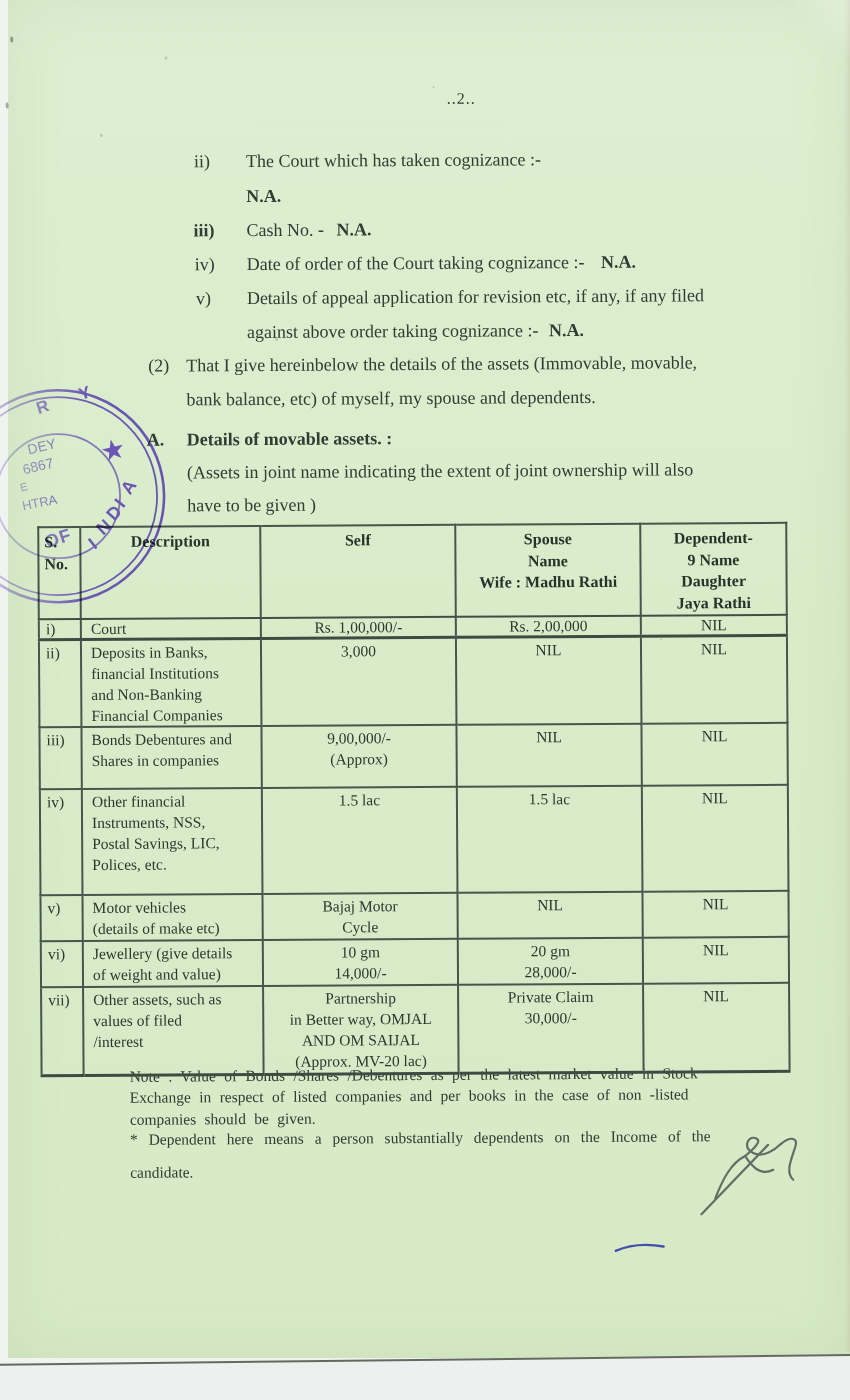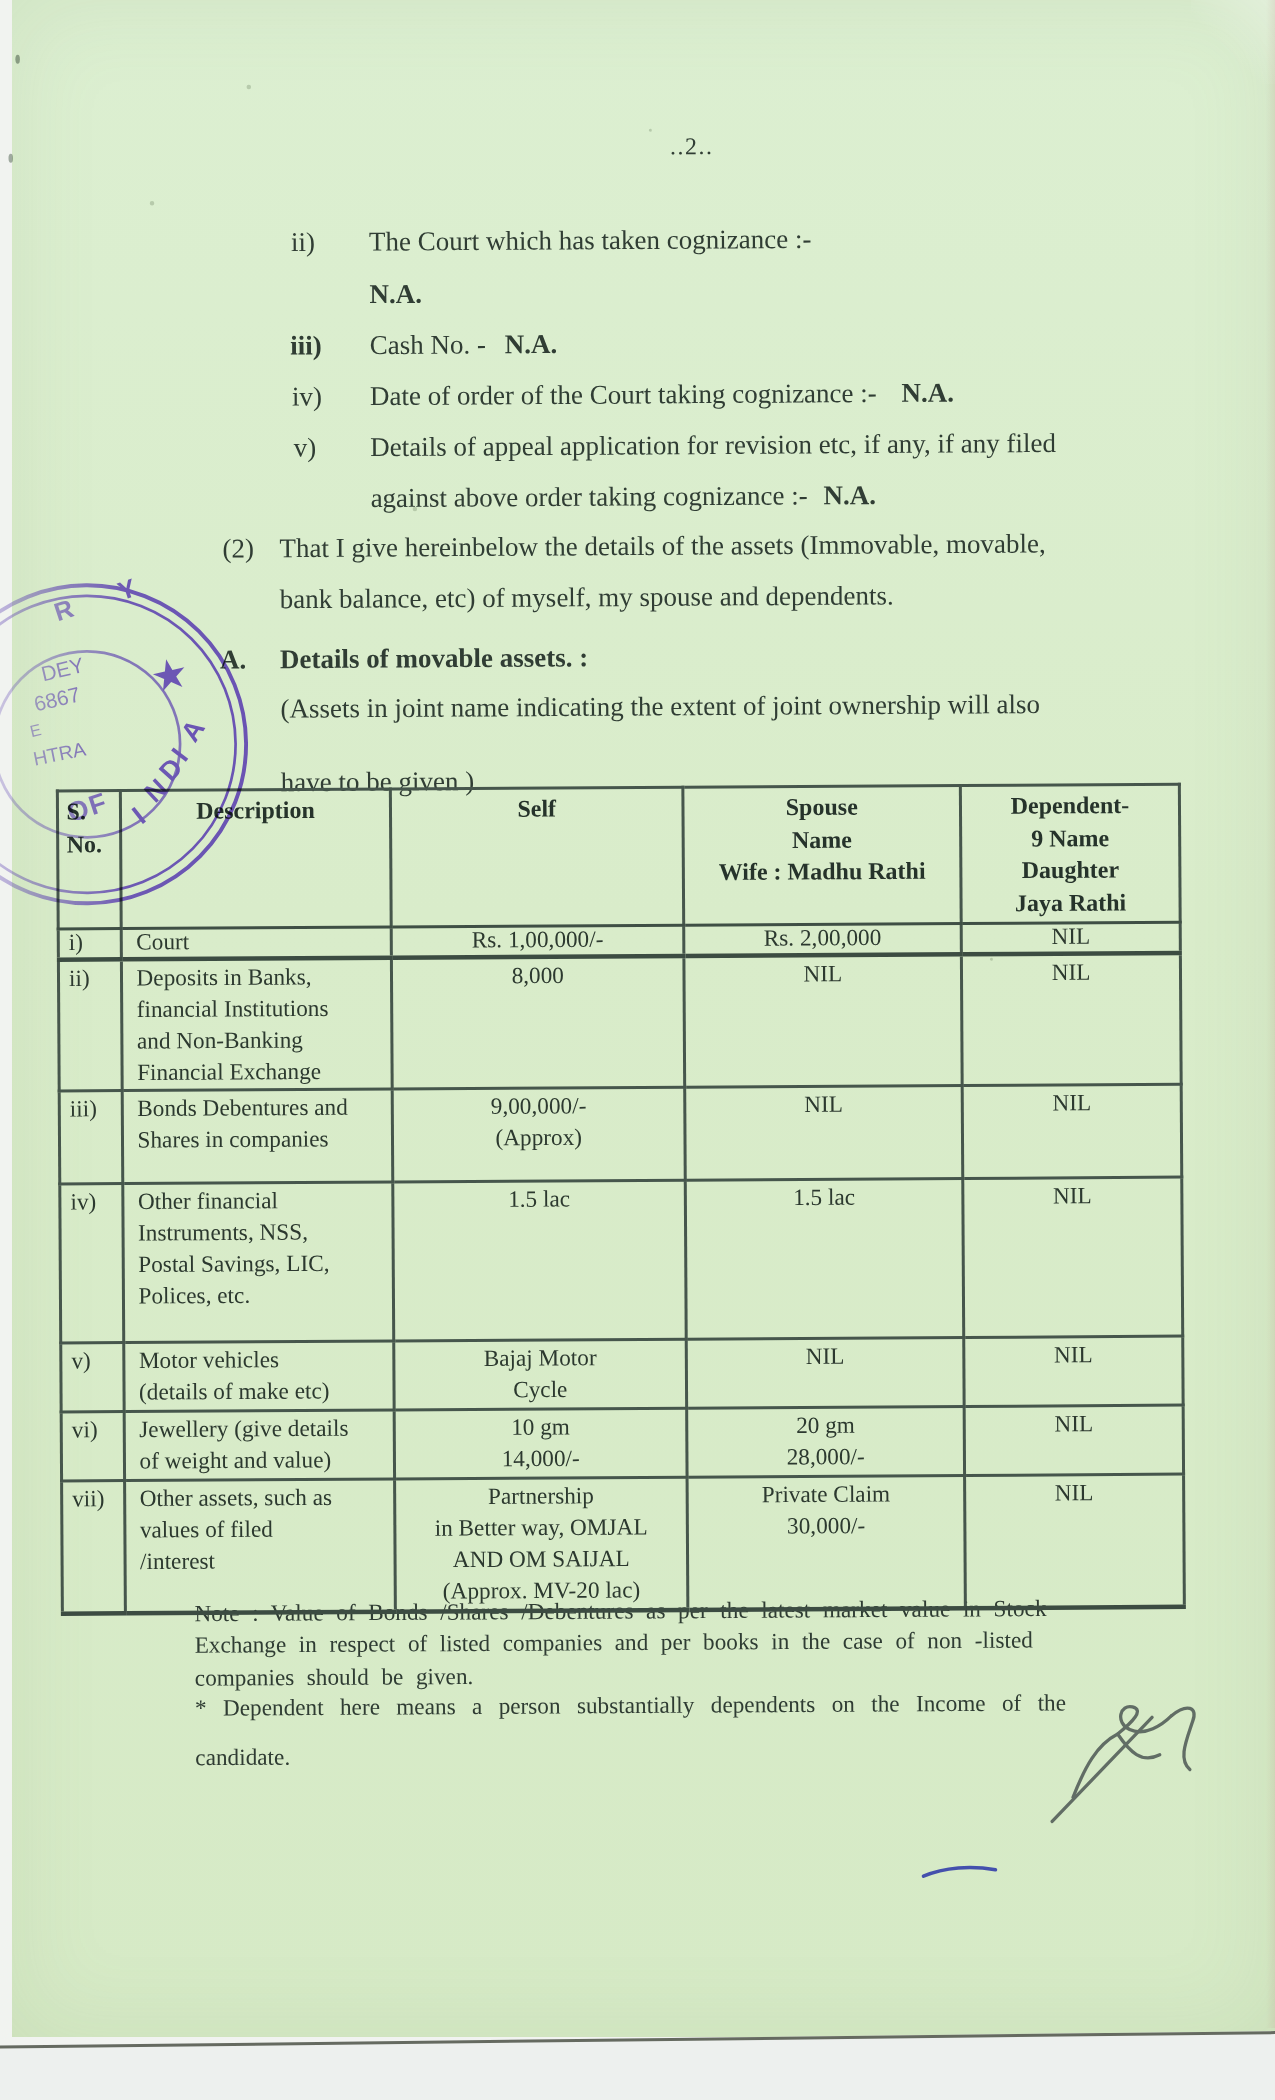--- a/index.html
+++ b/index.html
@@ -102,21 +102,21 @@
     <span class="b" style="margin-left:6px;">N.A.</span>
   </div>
 
   <div class="abs body-txt" style="left:150px;top:352px;">(2)</div>
   <div class="abs body-txt" style="left:188px;top:352px;">That I give hereinbelow the details of the assets (Immovable,  movable,</div>
   <div class="abs body-txt" style="left:188px;top:386px;">bank balance, etc) of myself, my spouse and dependents.</div>
 
   <div class="abs body-txt b" style="left:148px;top:426px;">A.</div>
   <div class="abs body-txt b" style="left:188px;top:426px;">Details of movable assets. :</div>
   <div class="abs body-txt" style="left:188px;top:459px;">(Assets in joint name indicating the extent of joint ownership will also</div>
-  <div class="abs body-txt" style="left:188px;top:492px;margin-top:16px;">have to be given )</div>
+  <div class="abs body-txt" style="left:188px;top:492px;">have to be given )</div>
 
   <table id="assets-table">
     <colgroup>
       <col style="width:42px">
         <col style="width:180px">
         <col style="width:195px">
       <col style="width:185px">
         <col style="width:146px">
     </colgroup>
     <tbody>
@@ -138,22 +138,22 @@
       <td class="desc prelines">Court</td>
       <td class="ctr prelines">Rs. 1,00,000/-</td>
       <td class="ctr prelines">Rs. 2,00,000</td>
       <td class="ctr prelines">NIL</td>
     </tr>
     <tr style="height:84px;">
       <td class="no">ii)</td>
       <td class="desc prelines">Deposits in Banks,
 financial Institutions
 and Non-Banking
-Financial Exchange</td>
-      <td class="ctr prelines">8,000</td>
+Financial Companies</td>
+      <td class="ctr prelines">3,000</td>
       <td class="ctr prelines">NIL</td>
       <td class="ctr prelines">NIL</td>
     </tr>
     <tr style="height:62px;">
       <td class="no">iii)</td>
       <td class="desc prelines">Bonds Debentures and
 Shares in companies</td>
       <td class="ctr prelines">9,00,000/-
 (Approx)</td>
       <td class="ctr prelines">NIL</td>

